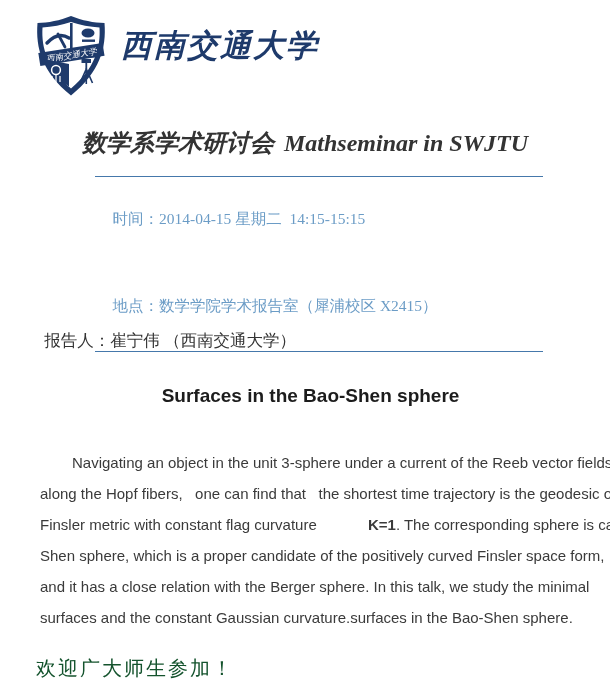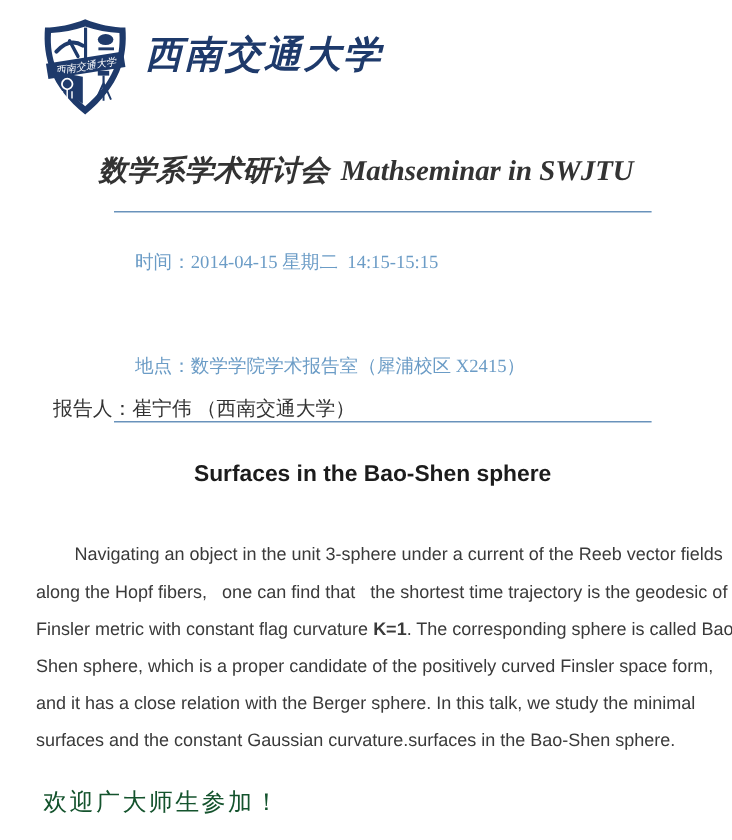--- a/index.html
+++ b/index.html
@@ -70,27 +70,27 @@
     position:absolute; left:0; top:383px; width:610px;
     text-align:center;
     font-size:19px; line-height:26px;
     font-weight:bold;
     color:#1c1c1c;
     padding-left:11px;
   }
 
   
   .abstract {
-    position:absolute; left:30px; top:447px; width:556px;
+    position:absolute; left:40px; top:447px; width:556px;
     font-size:15px; line-height:31px;
     color:#3a3a3a;
   }
   .abstract-line { white-space:pre; }
   .abstract-line:first-child { text-indent:32px; }
-  .abstract-line .bold { font-weight:bold; }
+  .abstract-line .bold { font-weight:bold;margin-left:47px; }
 
   
   .welcome-line {
     position:absolute; left:36px; top:655px;
     font-family:"Liberation Serif", serif;
     font-size:20px; letter-spacing:2px;
     color:#14532d;
     white-space:nowrap;
   }
 </style>

